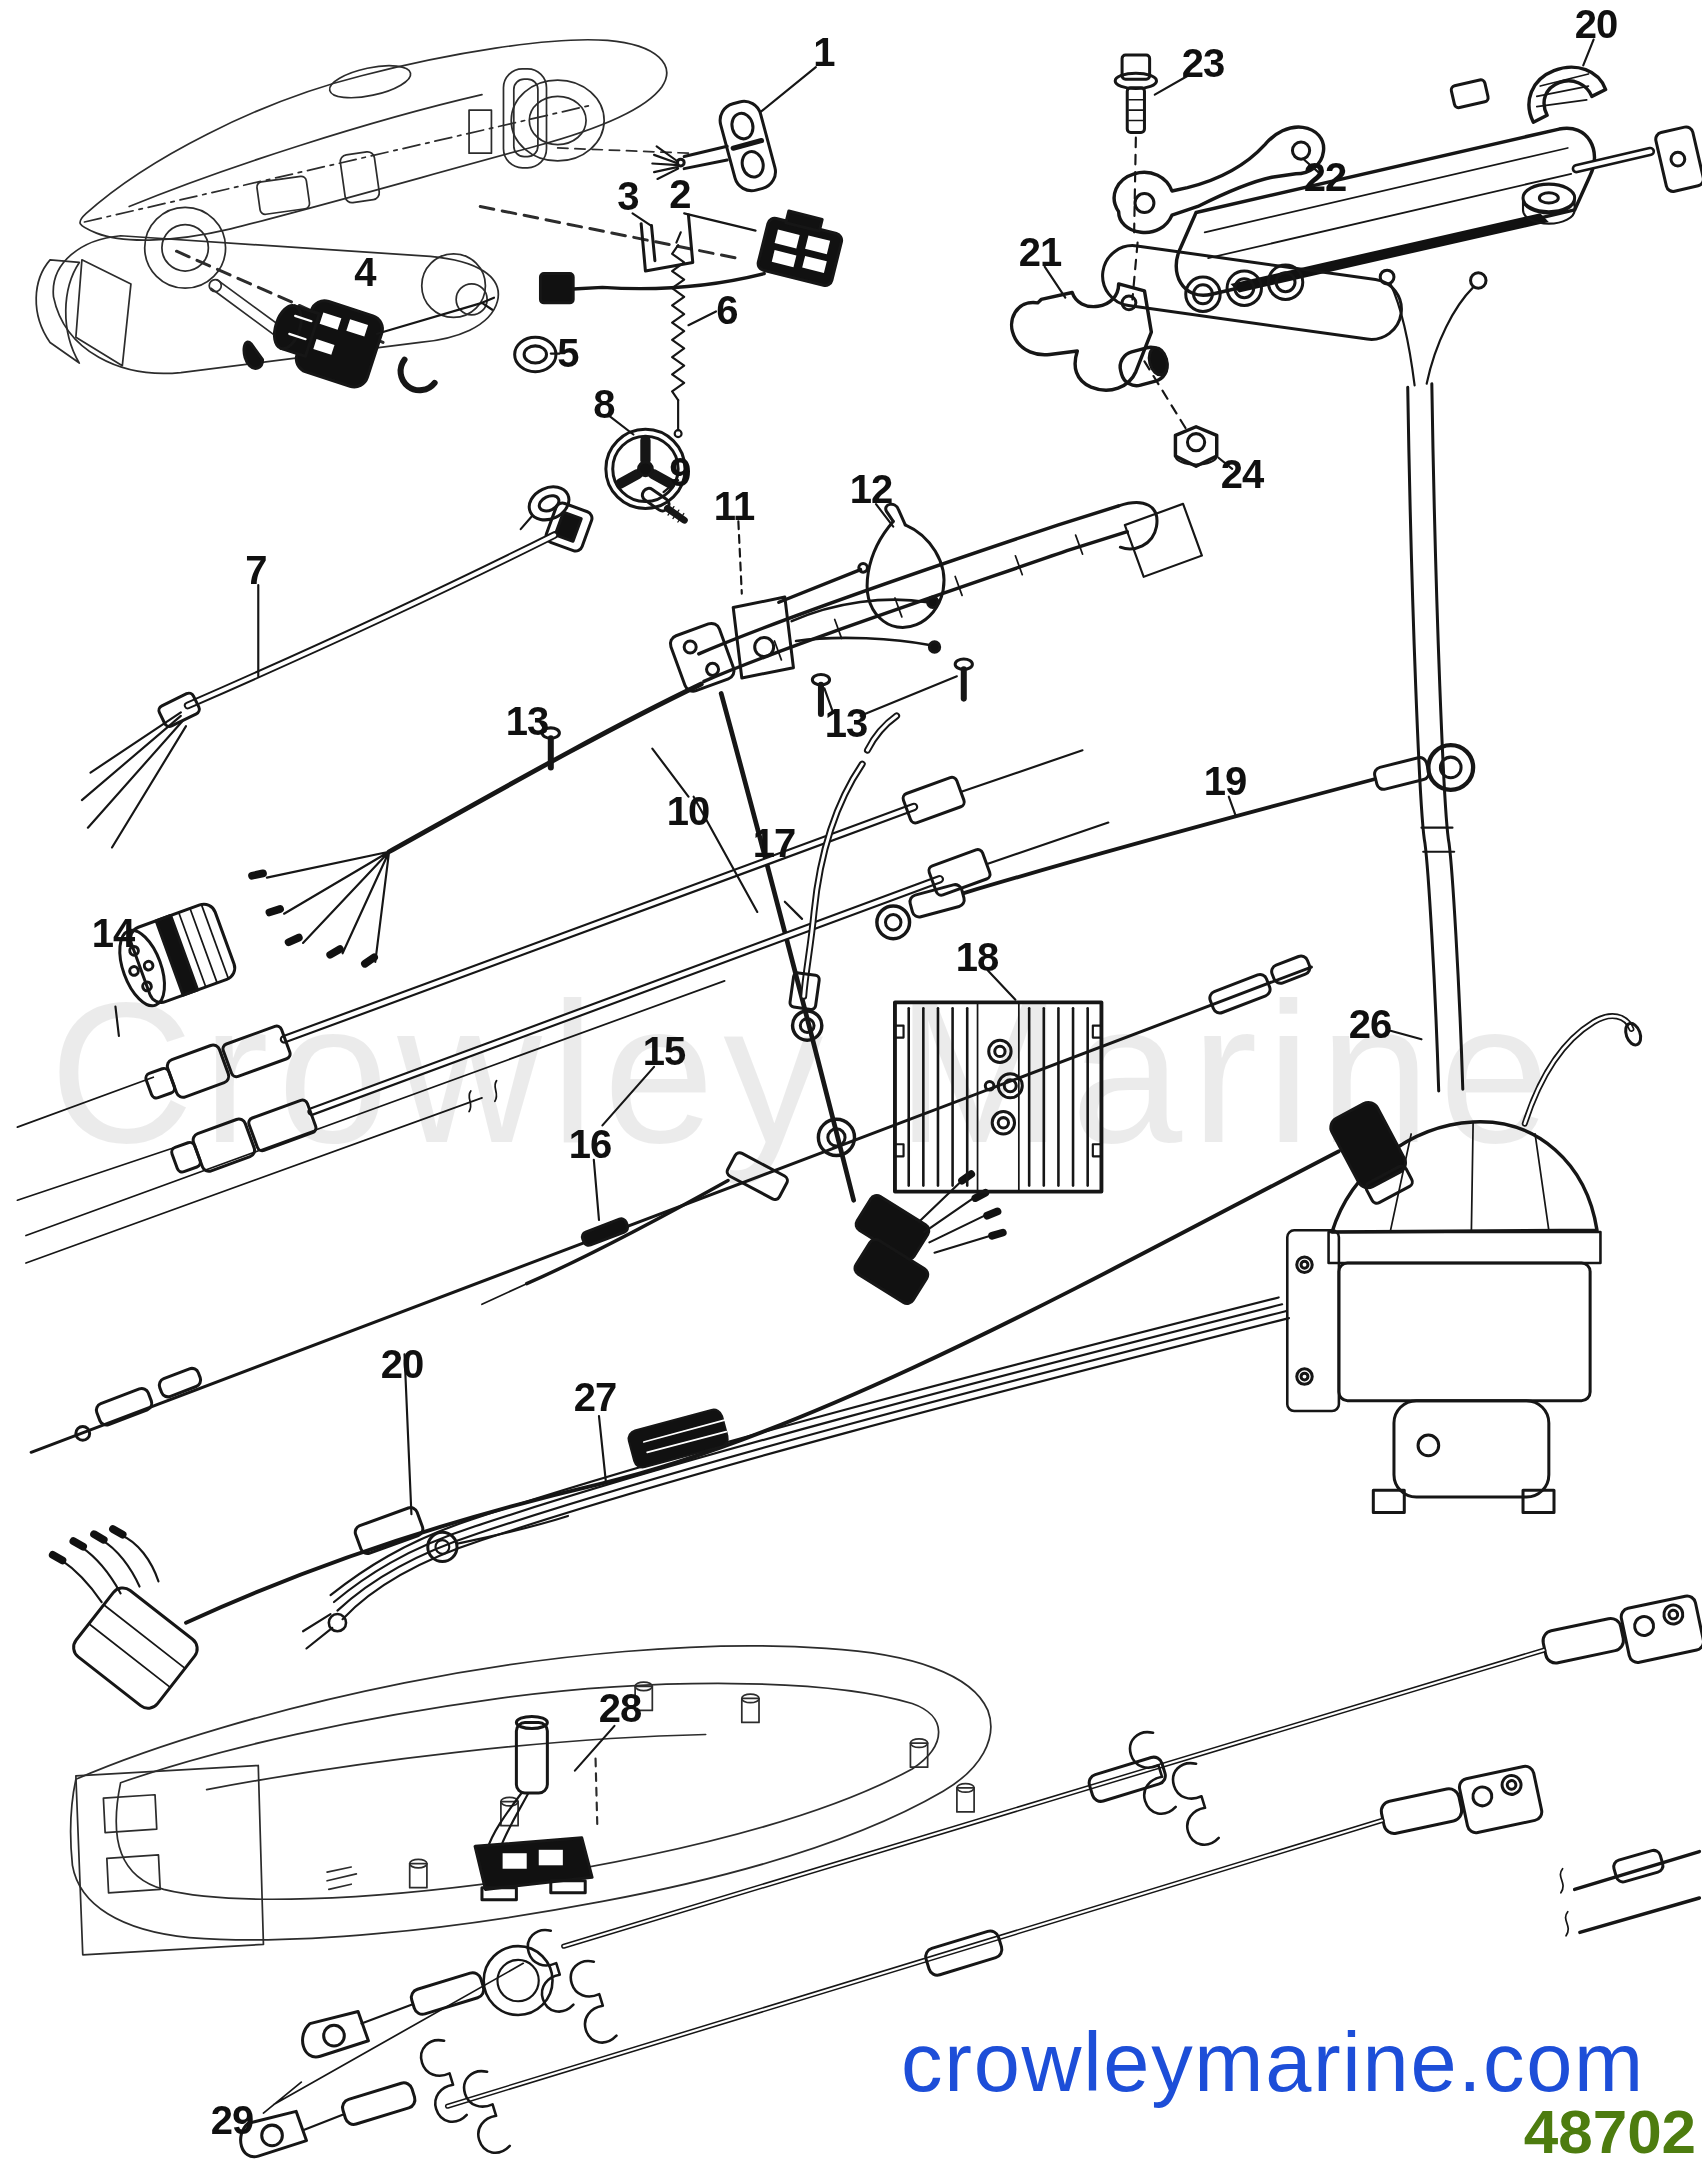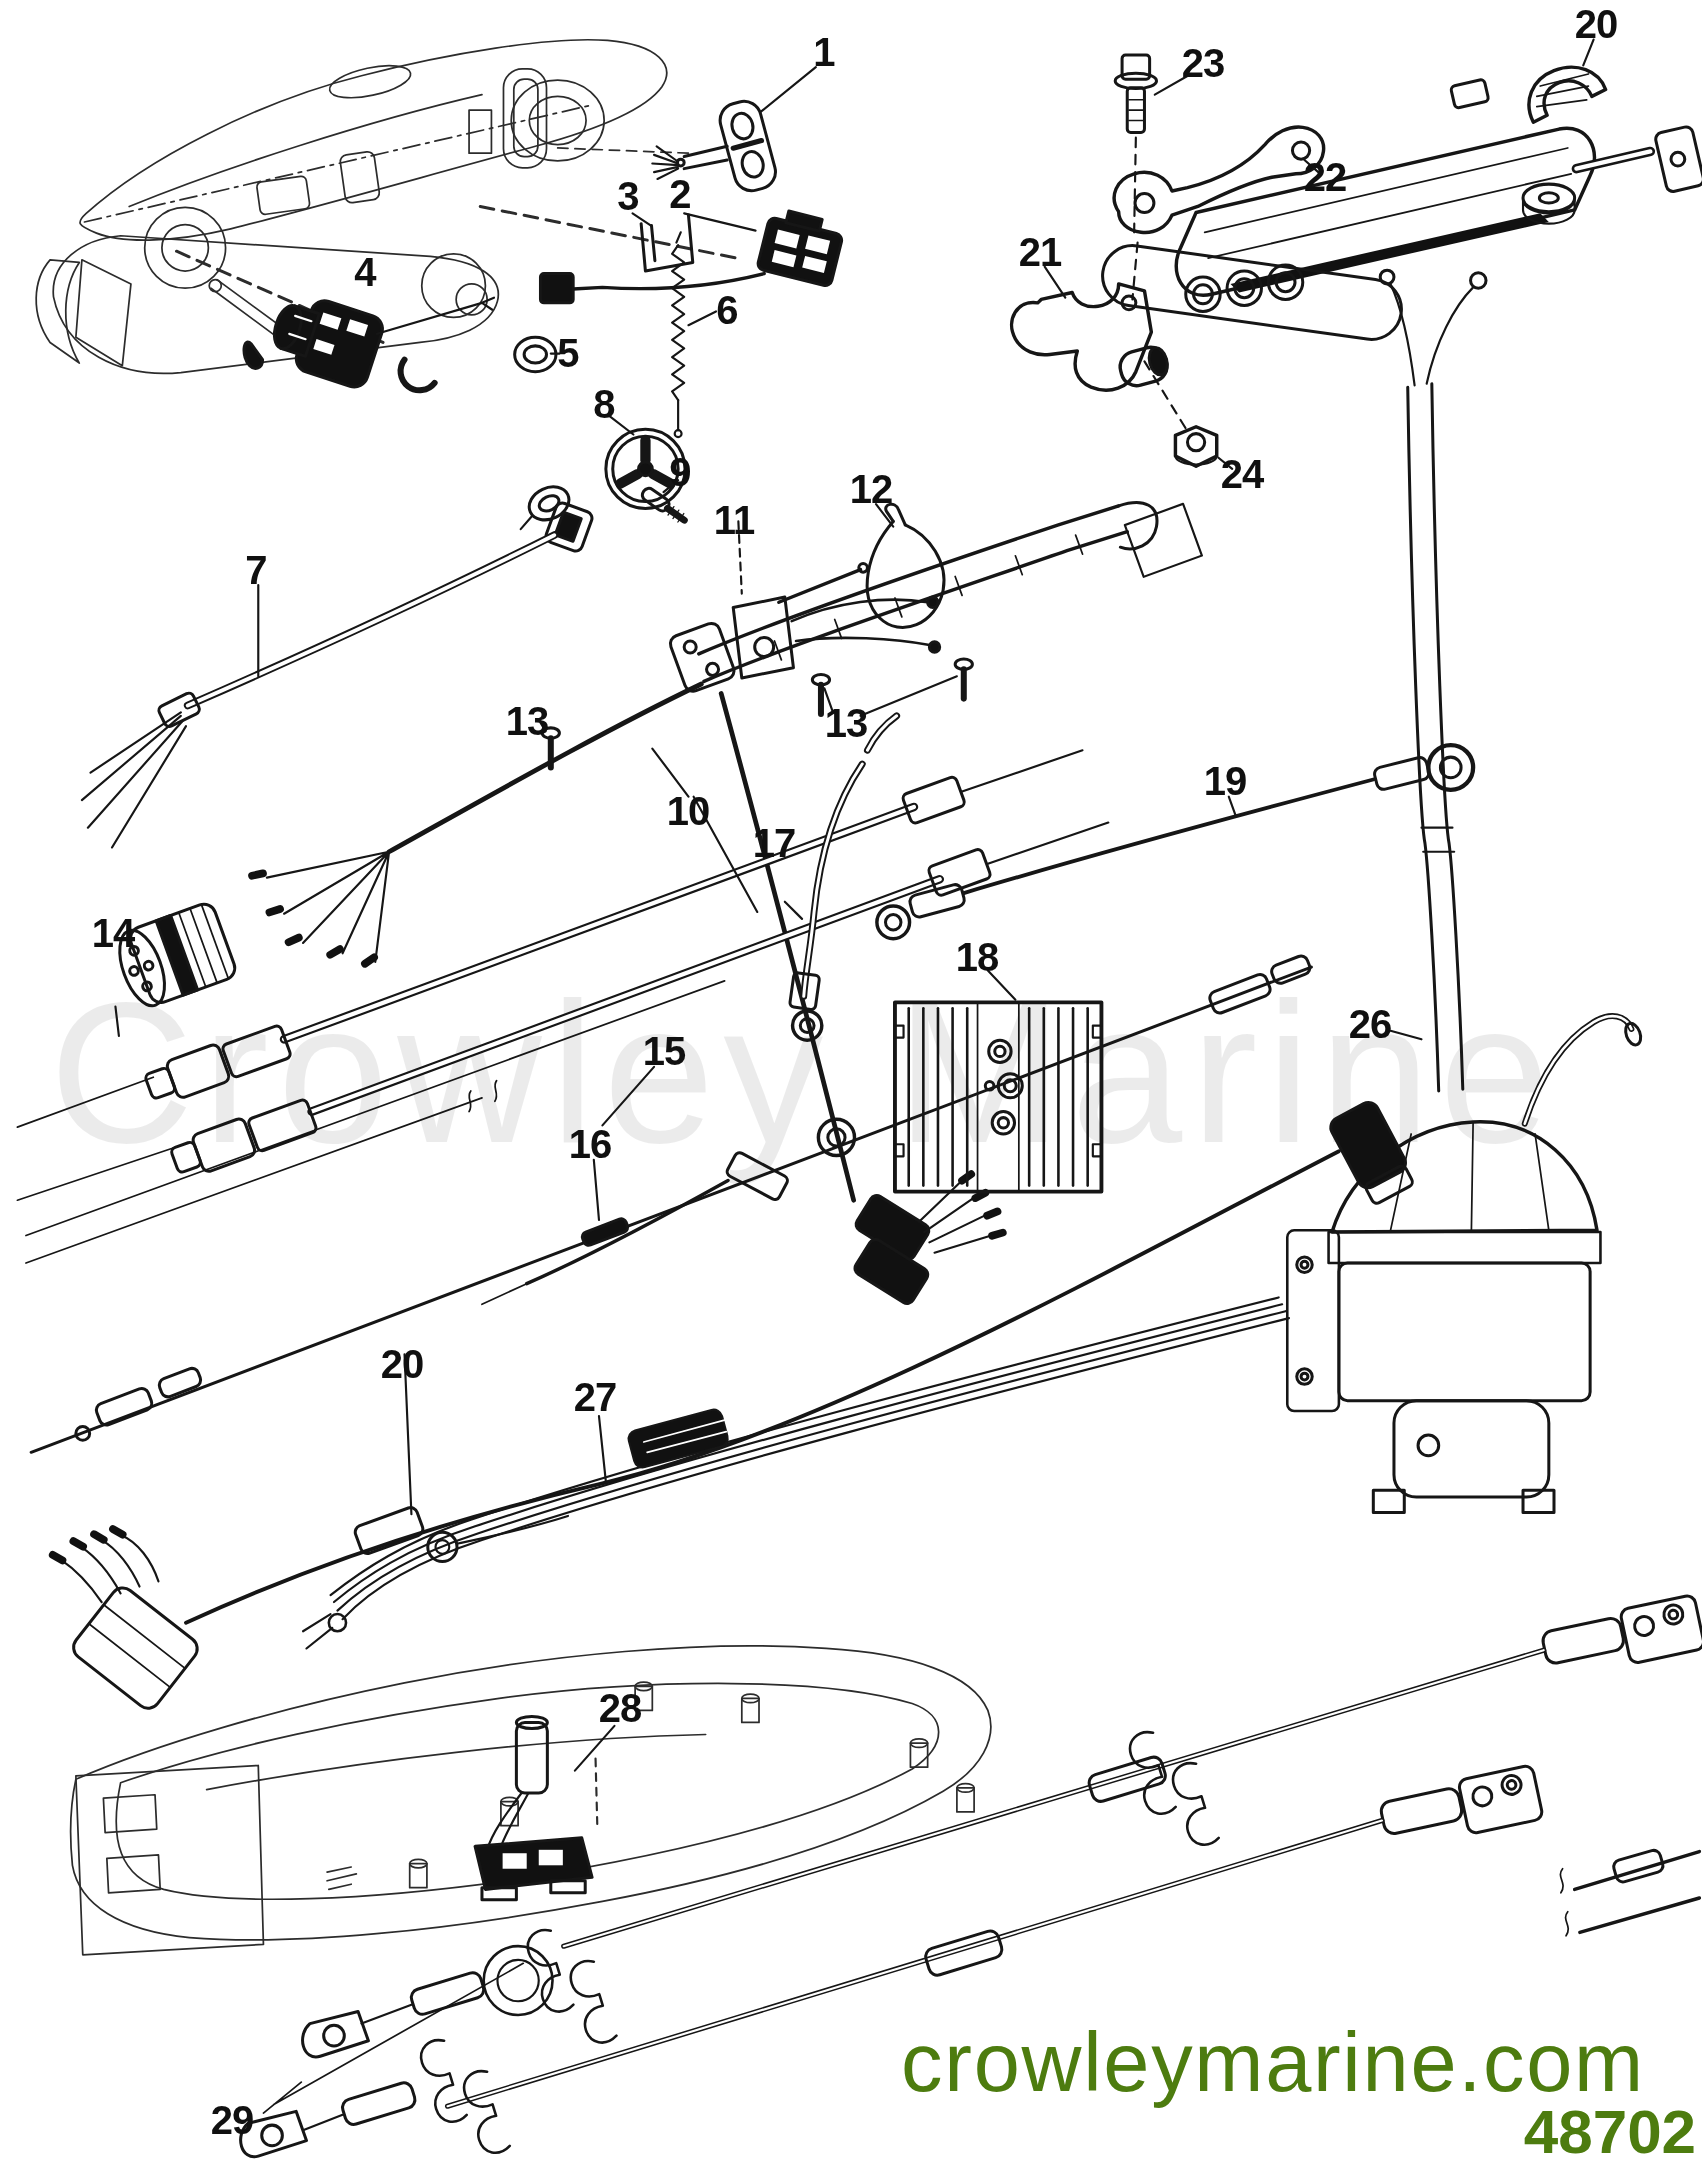--- a/index.html
+++ b/index.html
@@ -5,21 +5,21 @@
   html,body{margin:0;padding:0;background:#fff;}
   .stage{position:relative;width:1703px;height:2169px;background:#fff;overflow:hidden;
          font-family:"Liberation Sans",sans-serif;}
   svg{position:absolute;left:0;top:0;}
   .watermark{position:absolute;white-space:nowrap;transform:translate(-50%,-50%);
              font-size:200px;font-weight:400;letter-spacing:8.6px;color:rgba(0,0,0,0.08);
              user-select:none;pointer-events:none;}
   .callout{position:absolute;transform:translate(-50%,-50%);font-size:40px;font-weight:700;
            color:#101010;letter-spacing:-0.9px;}
   .footer-site{position:absolute;transform:translate(-50%,-50%);font-size:83px;font-weight:400;
-               color:#4d7c0f;letter-spacing:1.7px;}
+               color:#1d4ed8;letter-spacing:1.7px;}
   .footer-num{position:absolute;right:6.9px;bottom:1.7px;font-size:62px;font-weight:700;color:#4d7c0f;}
 </style>
 </head>
 <body>
 
 <div class="stage">
 
   <div class="watermark" style="left:804px;top:1073px">Crowley Marine</div>
 
   <svg width="1703" height="2169" viewBox="0 0 1979 2521" fill="none" stroke="#161616" stroke-width="3.5" stroke-linecap="round" stroke-linejoin="round">
@@ -537,21 +537,21 @@
       <div class="callout" style="left: 824px; top: 52px;">1</div>
       <div class="callout" style="left: 680px; top: 194px;">2</div>
       <div class="callout" style="left: 628px; top: 196px;">3</div>
       <div class="callout" style="left: 365px; top: 272px;">4</div>
       <div class="callout" style="left: 568px; top: 353px;">5</div>
       <div class="callout" style="left: 727px; top: 310px;">6</div>
       <div class="callout" style="left: 256px; top: 570px;">7</div>
       <div class="callout" style="left: 604px; top: 404px;">8</div>
       <div class="callout" style="left: 680px; top: 472px;">9</div>
       <div class="callout" style="left: 688px; top: 811px;">10</div>
-      <div class="callout" style="left: 734px; top: 520px;">11</div>
+      <div class="callout" style="left: 734px; top: 506px;">11</div>
       <div class="callout" style="left: 871px; top: 489px;">12</div>
       <div class="callout" style="left: 527px; top: 721px;">13</div>
       <div class="callout" style="left: 846px; top: 723px;">13</div>
       <div class="callout" style="left: 113px; top: 933px;">14</div>
       <div class="callout" style="left: 664px; top: 1051px;">15</div>
       <div class="callout" style="left: 590px; top: 1144px;">16</div>
       <div class="callout" style="left: 774px; top: 843px; text-align: center;">17</div>
       <div class="callout" style="left: 977px; top: 957px;">18</div>
       <div class="callout" style="left: 1225px; top: 781px;">19</div>
       <div class="callout" style="left: 402px; top: 1337px; margin-top: 27px;">20</div>

